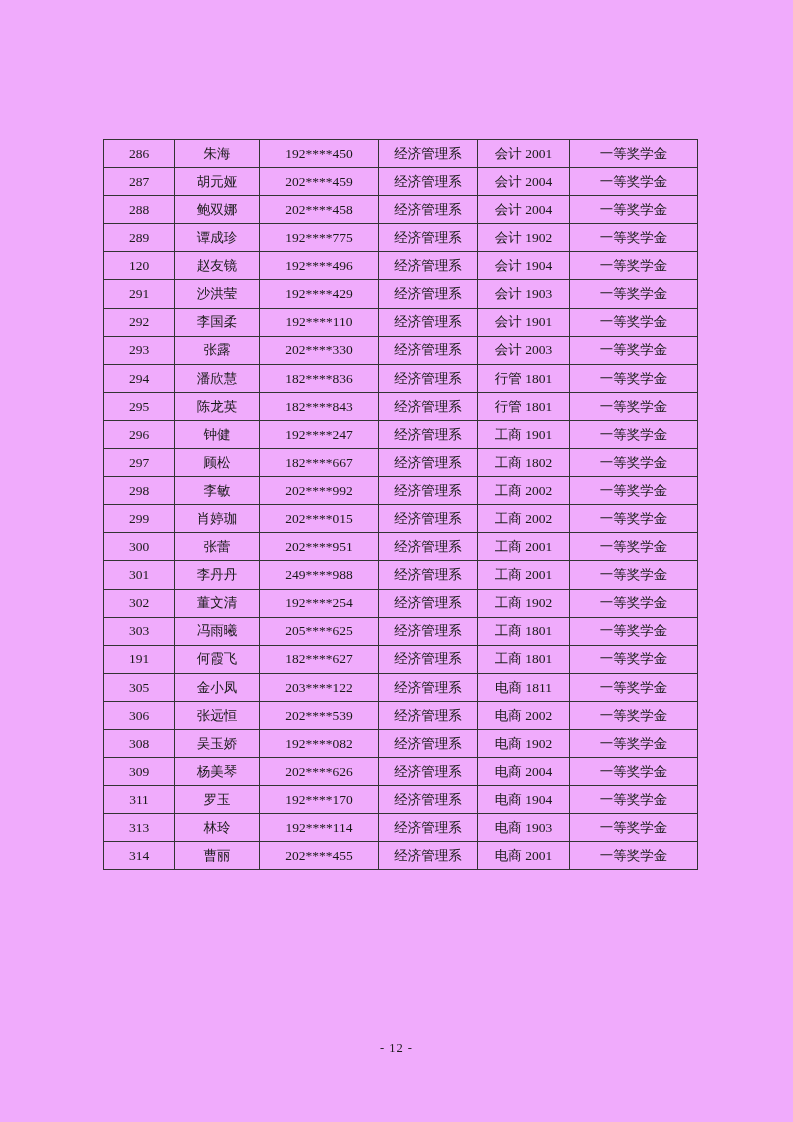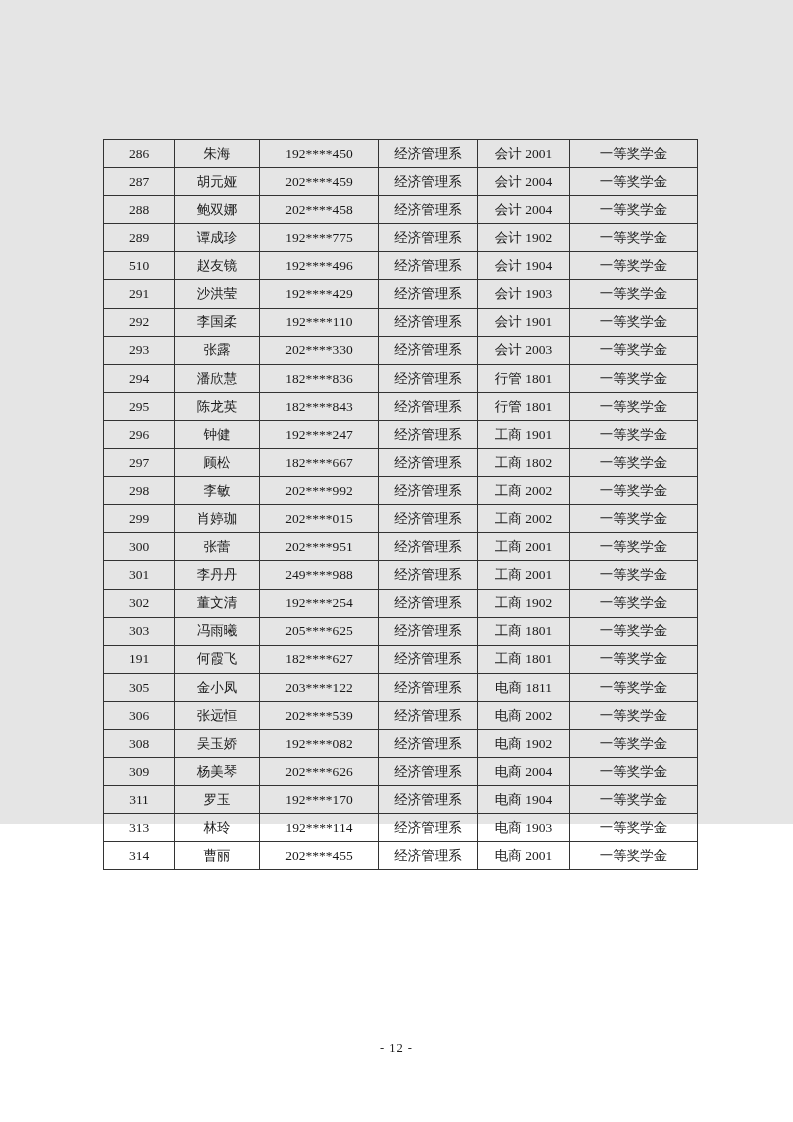--- a/index.html
+++ b/index.html
@@ -11,22 +11,22 @@
     width: 793px;
     height: 1122px;
     font-family: "Liberation Serif", "DejaVu Serif", serif;
     color: #1a1a1a;
     position: relative;
     overflow: hidden;
   }
   .page {
     position: relative;
     width: 793px;
-    height: 824px;
-    background: #e5e5e5;
+    height: 1122px;
+    background: #f0abfc;
   }
   table.award-table {
     position: absolute;
     left: 103px;
     top: 139px;
     width: 594px;
     border-collapse: collapse;
     table-layout: fixed;
   }
   table.award-table tr {
@@ -95,21 +95,21 @@
         </tr>
         <tr>
           <td>289</td>
           <td>谭成珍</td>
           <td>192****775</td>
           <td>经济管理系</td>
           <td>会计 1902</td>
           <td>一等奖学金</td>
         </tr>
         <tr>
-          <td>510</td>
+          <td>120</td>
           <td>赵友镜</td>
           <td>192****496</td>
           <td>经济管理系</td>
           <td>会计 1904</td>
           <td>一等奖学金</td>
         </tr>
         <tr>
           <td>291</td>
           <td>沙洪莹</td>
           <td>192****429</td>

